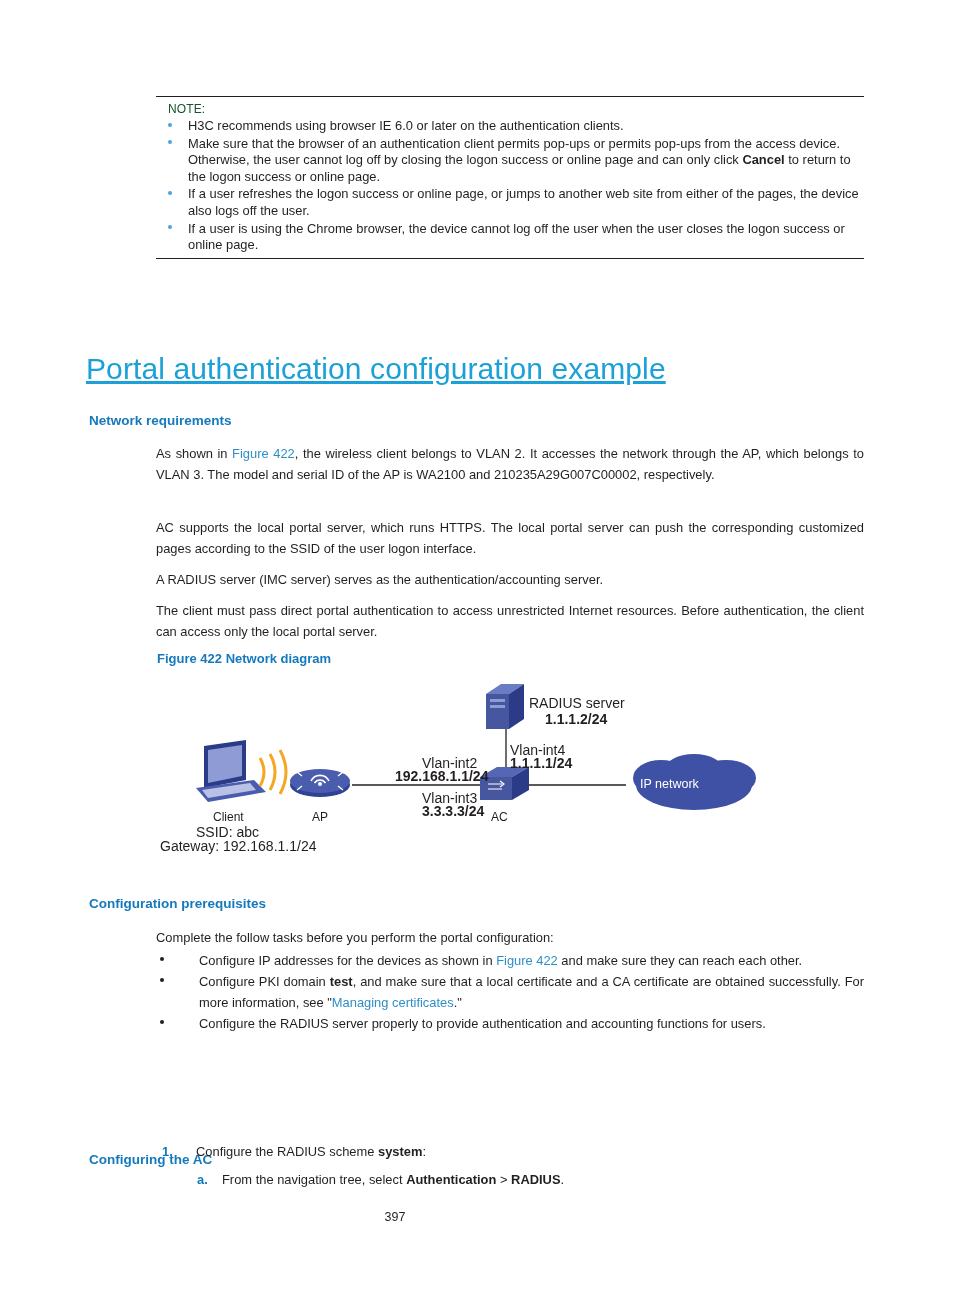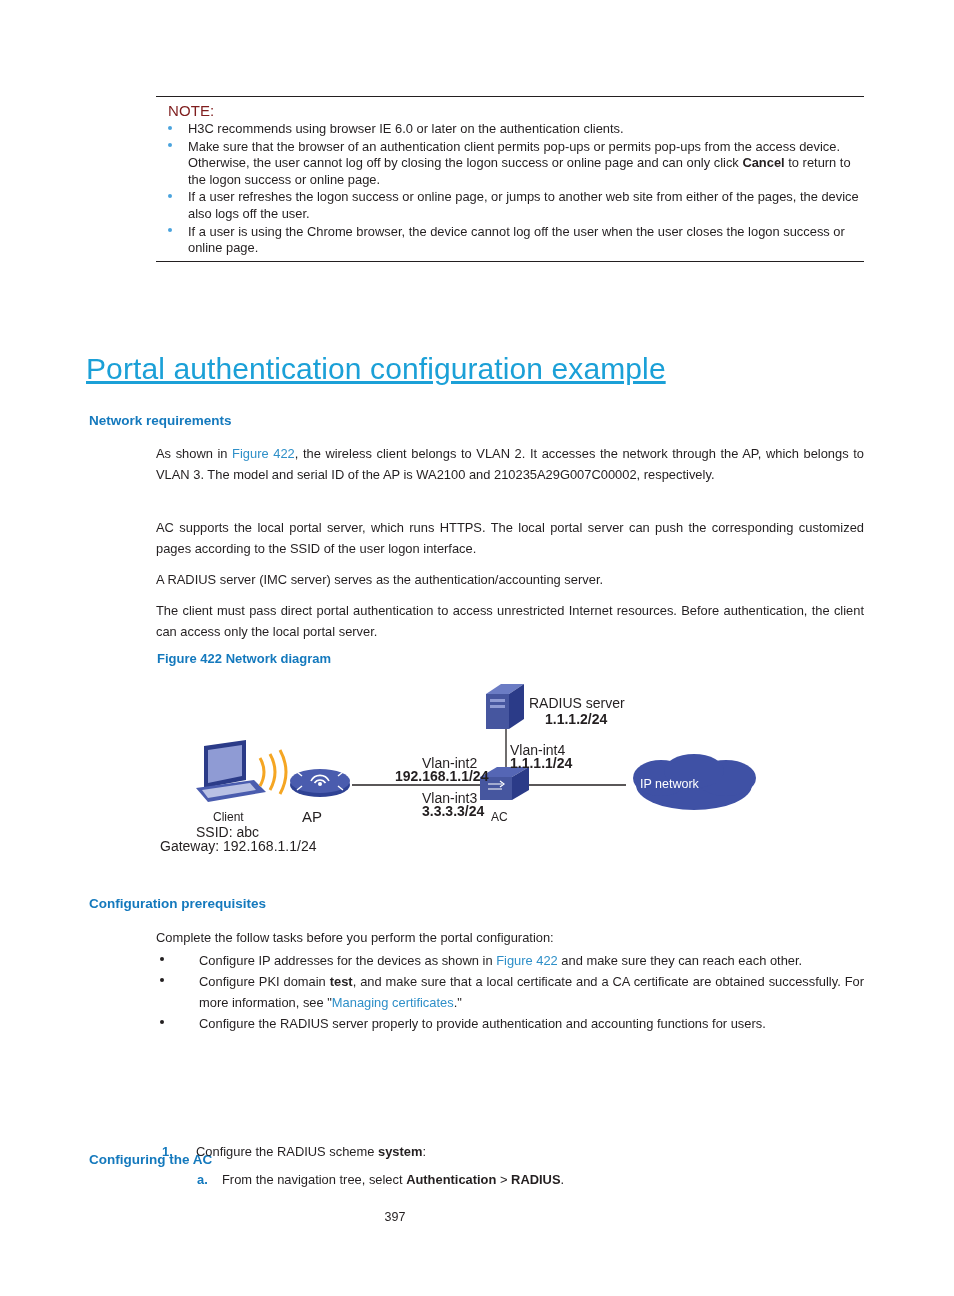--- a/index.html
+++ b/index.html
@@ -27,22 +27,22 @@
     left: 156px;
     top: 96px;
     width: 708px;
   }
   .note-rule {
     border-top: 1px solid #231f20;
     width: 708px;
     height: 0;
   }
   .note-title {
-    color: #7f1d1d;
-    font-size: 15px;
+    color: #14532d;
+    font-size: 12px;
     margin: 5px 0 2px 12px;
     letter-spacing: 0.1px;
   }
   .note-list {
     margin: 0 0 4px 0;
     padding: 0;
     list-style: none;
   }
   .note-list li {
     position: relative;
@@ -310,21 +310,21 @@
     <div class="fig-label b" style="left:354px; top:85px;">1.1.1.1/24</div>
 
     <div class="fig-label" style="left:266px; top:85px;">Vlan-int2</div>
     <div class="fig-label b" style="left:239px; top:98px;">192.168.1.1/24</div>
 
     <div class="fig-label" style="left:266px; top:120px;">Vlan-int3</div>
     <div class="fig-label b" style="left:266px; top:133px;">3.3.3.3/24</div>
 
     <div class="fig-label" style="left:484px; top:106px; color:#ffffff; font-size:12.5px;">IP network</div>
 
-    <div class="fig-label" style="left:146px; top:139px; font-size:15px;">AP</div>
+    <div class="fig-label" style="left:156px; top:139px; font-size:12px;">AP</div>
     <div class="fig-label" style="left:335px; top:139px; font-size:12px;">AC</div>
 
     <div class="fig-label" style="left:57px; top:139px; font-size:12px;">Client</div>
     <div class="fig-label" style="left:40px; top:154px;">SSID: abc</div>
     <div class="fig-label" style="left:4px; top:168px;">Gateway: 192.168.1.1/24</div>
   </div>
 
   <div class="h2 h2-cp">Configuration prerequisites</div>
 
   <div class="para p5">Complete the follow tasks before you perform the portal configuration:</div>

